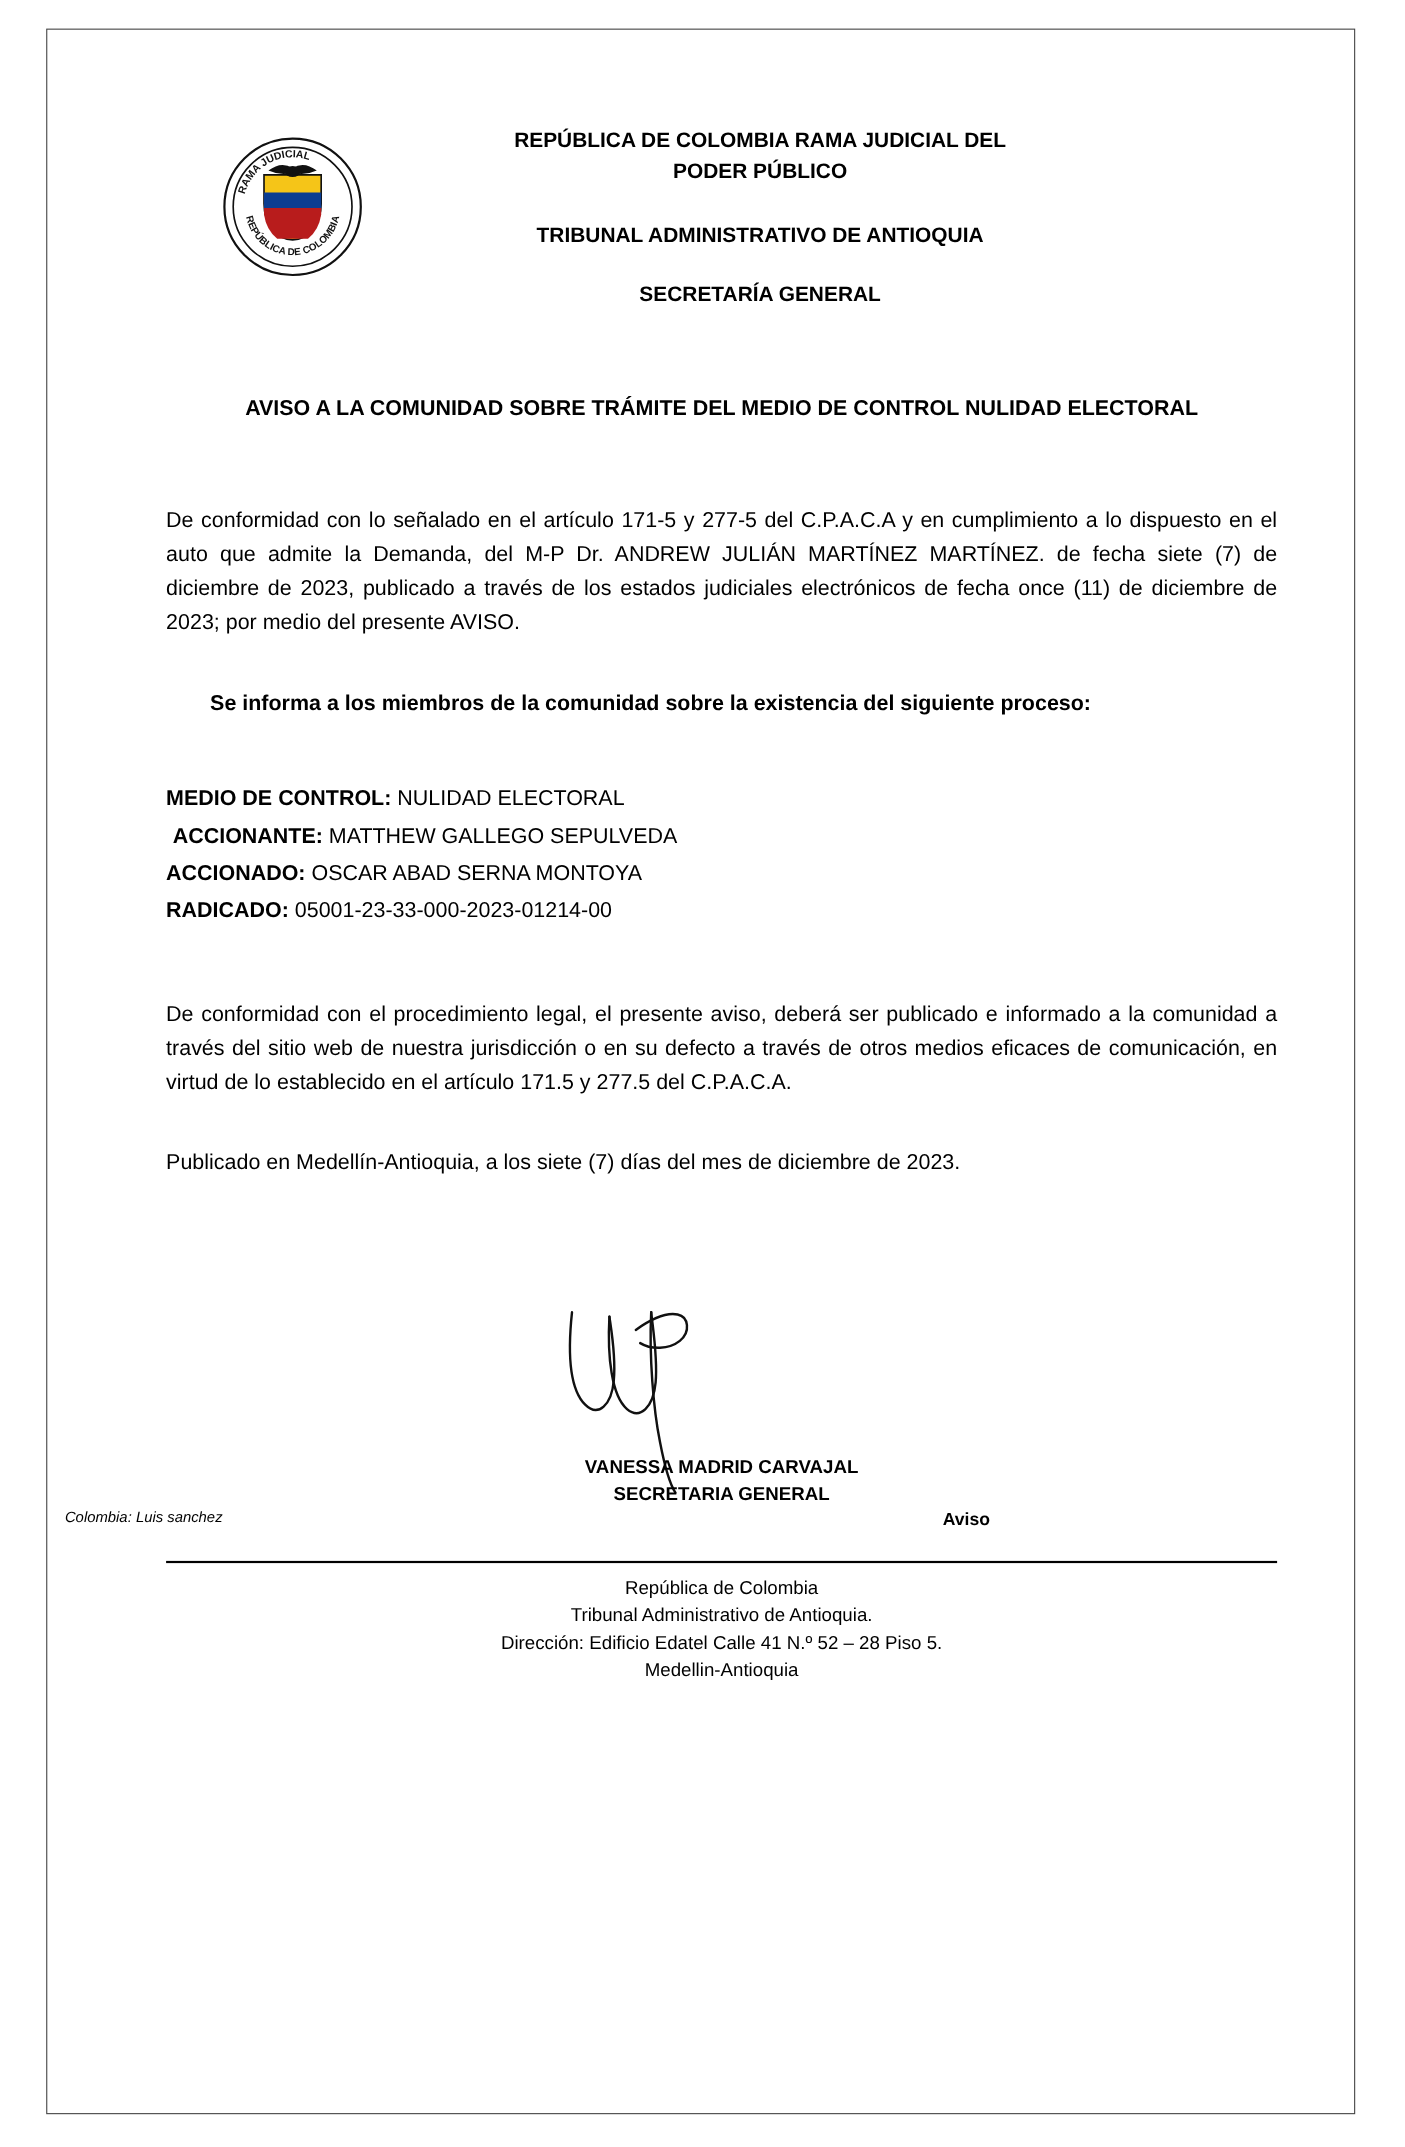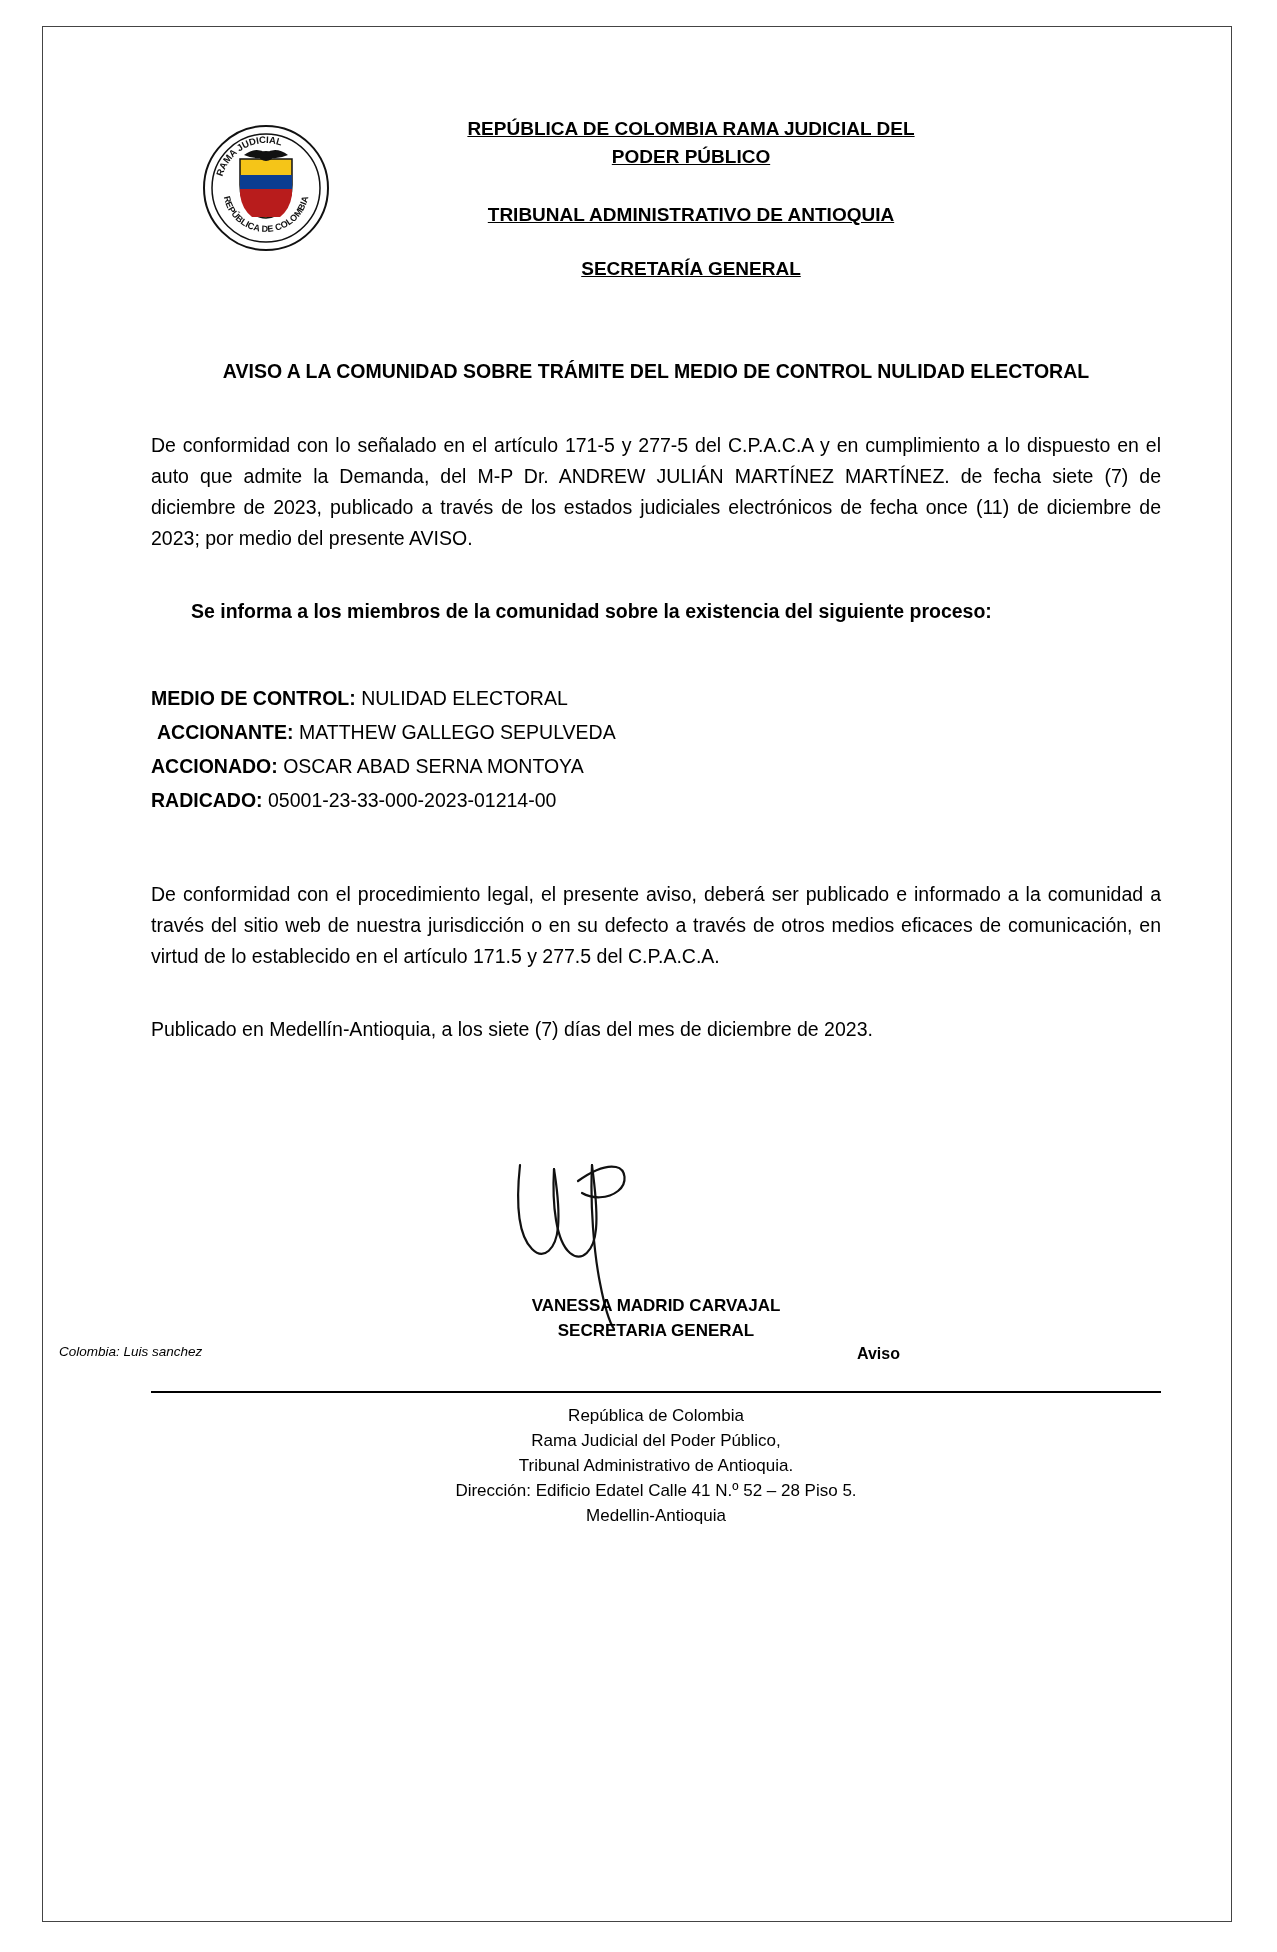--- a/index.html
+++ b/index.html
@@ -44,21 +44,20 @@
     height: 130px;
   }
   .header-text {
     text-align: center;
     padding-left: 70px;
   }
   .header-line {
     font-weight: bold;
     font-size: 19px;
     line-height: 28px;
-    text-decoration: underline;
   }
   .header-gap-1 { height: 30px; }
   .header-gap-2 { height: 26px; }
 
   .notice-title {
     margin-top: 62px;
     text-align: center;
     font-weight: bold;
     font-size: 19.5px;
     line-height: 29px;
@@ -67,21 +66,21 @@
 
   
   .para {
     margin-top: 42px;
     font-size: 19.5px;
     line-height: 31px;
     text-align: justify;
     text-justify: inter-word;
   }
   .para.first {
-    margin-top: 44px;
+    margin-top: 72px;
   }
   .para.bold {
     font-weight: bold;
     text-align: left;
     margin-left: 40px;
   }
   .para.nojust {
     text-align: left;
   }
 
@@ -242,20 +241,19 @@
         <div>VANESSA MADRID CARVAJAL</div>
         <div>SECRETARIA GENERAL</div>
       </div>
       <div class="aviso-word">Aviso</div>
       <div class="elaboro">Colombia:  Luis sanchez</div>
     </div>
 
     <div class="footer-rule"></div>
     <div class="footer">
       <div>República de Colombia</div>
-      <div>Rama Judicial del Poder Público,</div>
       <div>Tribunal Administrativo de Antioquia.</div>
       <div>Dirección: Edificio Edatel Calle 41 N.º 52 – 28 Piso 5.</div>
       <div>Medellin-Antioquia</div>
     </div>
 
   </div>
 </div>
 
 </body></html>

